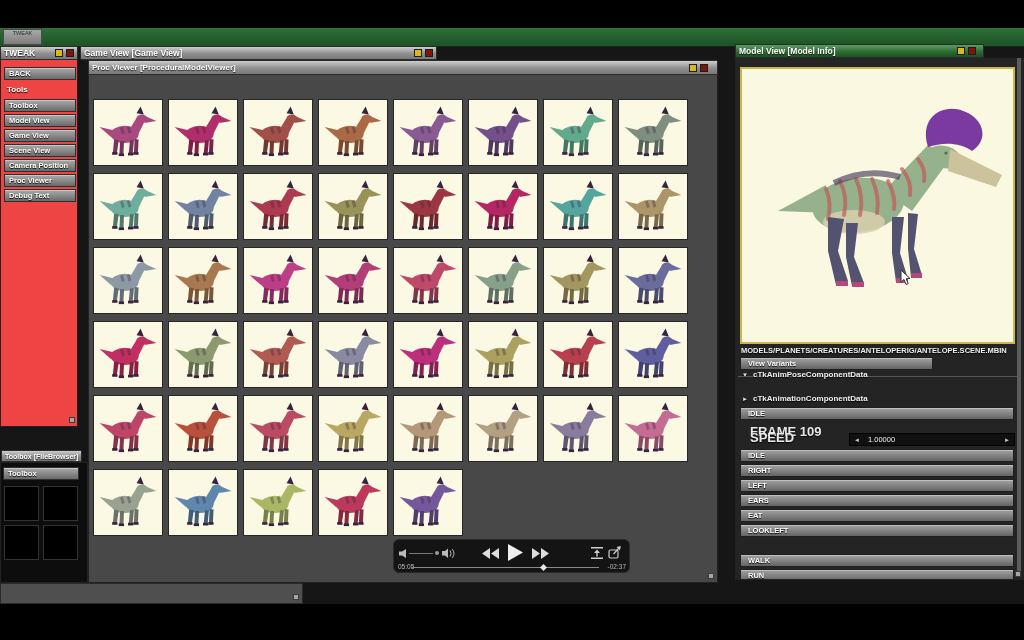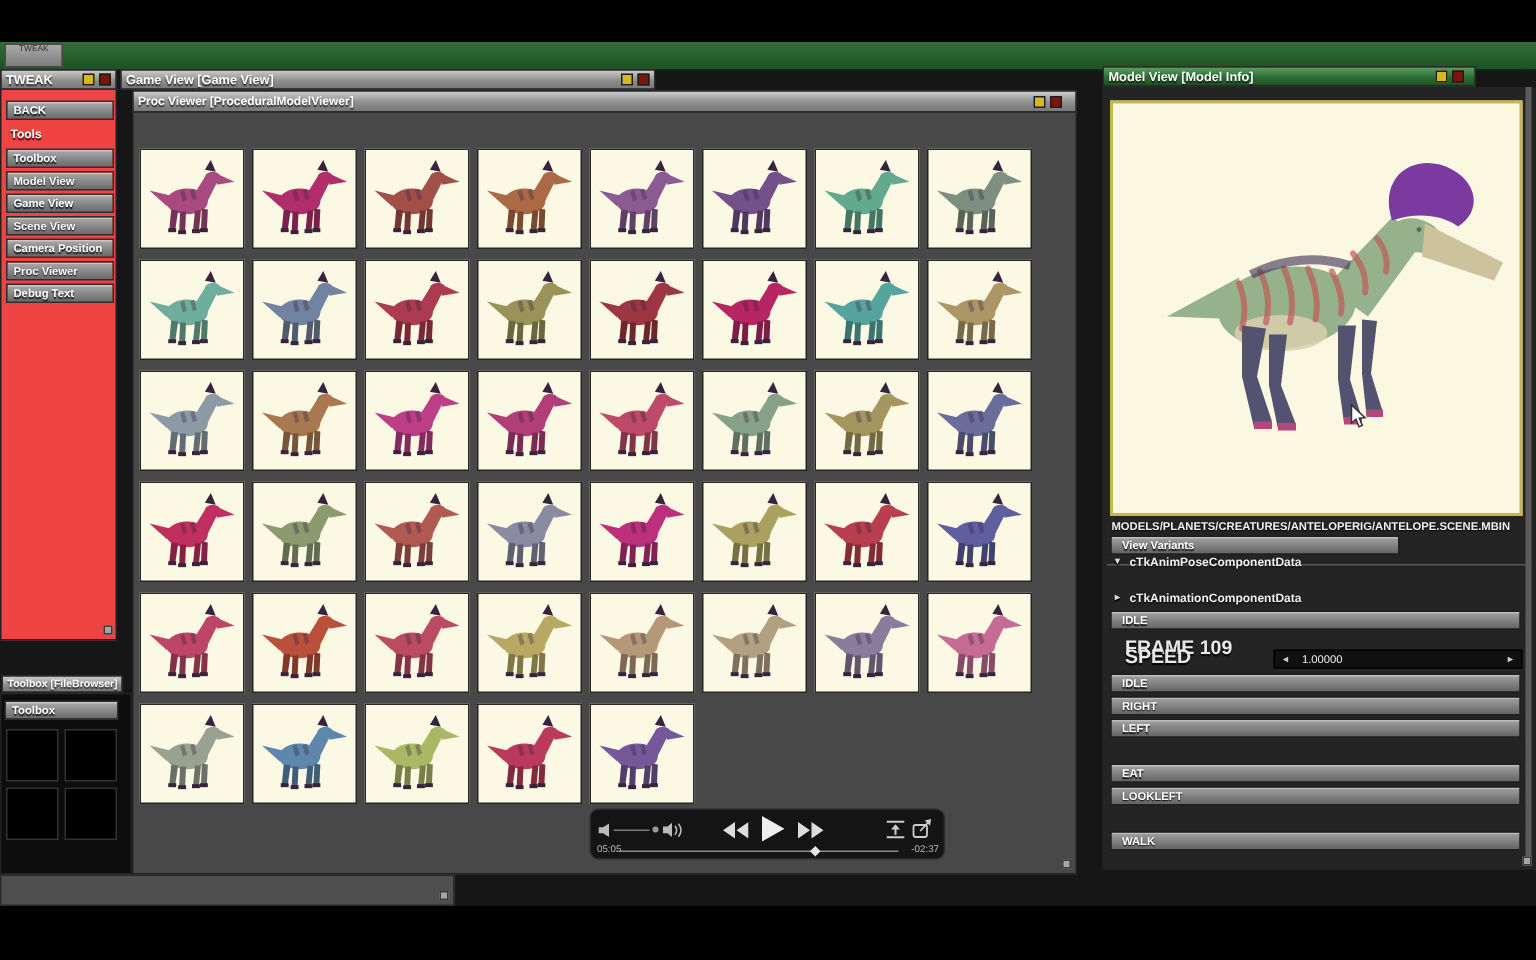--- a/index.html
+++ b/index.html
@@ -1410,21 +1410,23 @@
       <div class="animlabel" style="top:366px">FRAME 109</div>
       <div class="animlabel" style="top:372px">SPEED</div>
       <div class="speedfield">
         <span style="padding-left:4px;color:#ccc;font-size:6px">◄</span>
         <span style="padding-left:8px">1.00000</span>
         <span style="margin-left:auto;padding-right:4px;color:#ccc;font-size:6px">►</span>
       </div>
       <div class="animbar" style="top: 391px;">IDLE</div>
         <div class="animbar" style="top: 421px;">LEFT</div>
         <div class="animbar" style="top: 406px;">RIGHT</div>
+        <div class="animbar" style="top: 436px;">EARS</div>
         <div class="animbar" style="top: 466px;">LOOKLEFT</div>
         <div class="animbar" style="top: 451px;">EAT</div>
         <div class="animbar" style="top: 496px;">WALK</div>
+        <div class="animbar" style="top: 511px;">RUN</div>
         <div id="anim-list"></div>
       <div style="position:absolute;right:2px;top:0;bottom:2px;width:4px;background:#5c5c5c"></div>
       <div class="grip" style="right:2px;bottom:2px"></div>
     </div>
   </div>
 </div>
 
 </body></html>

